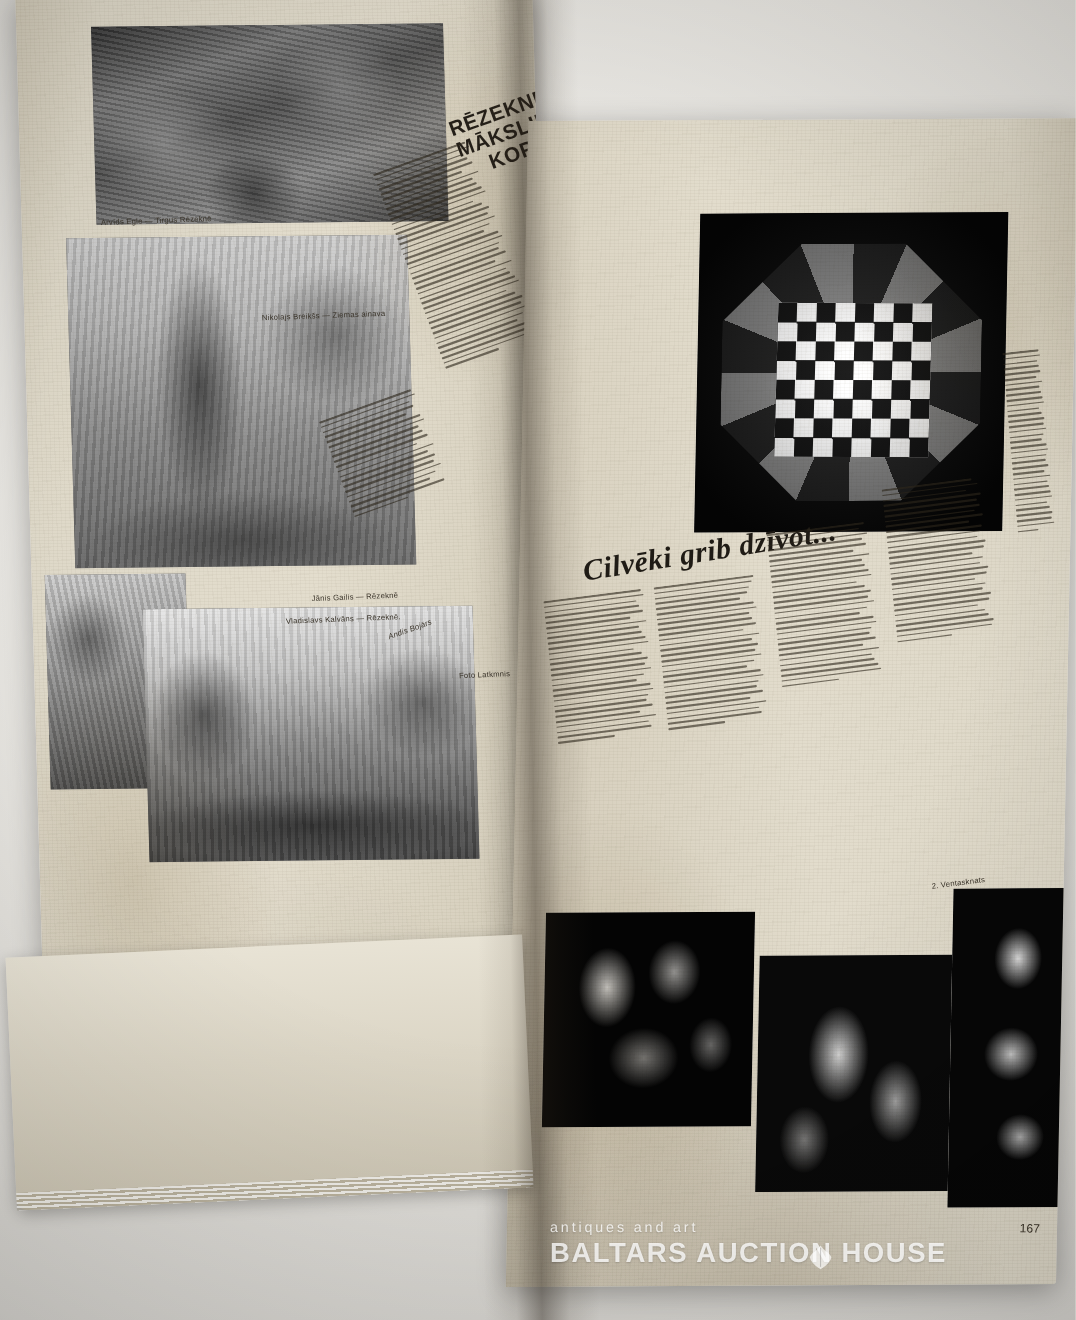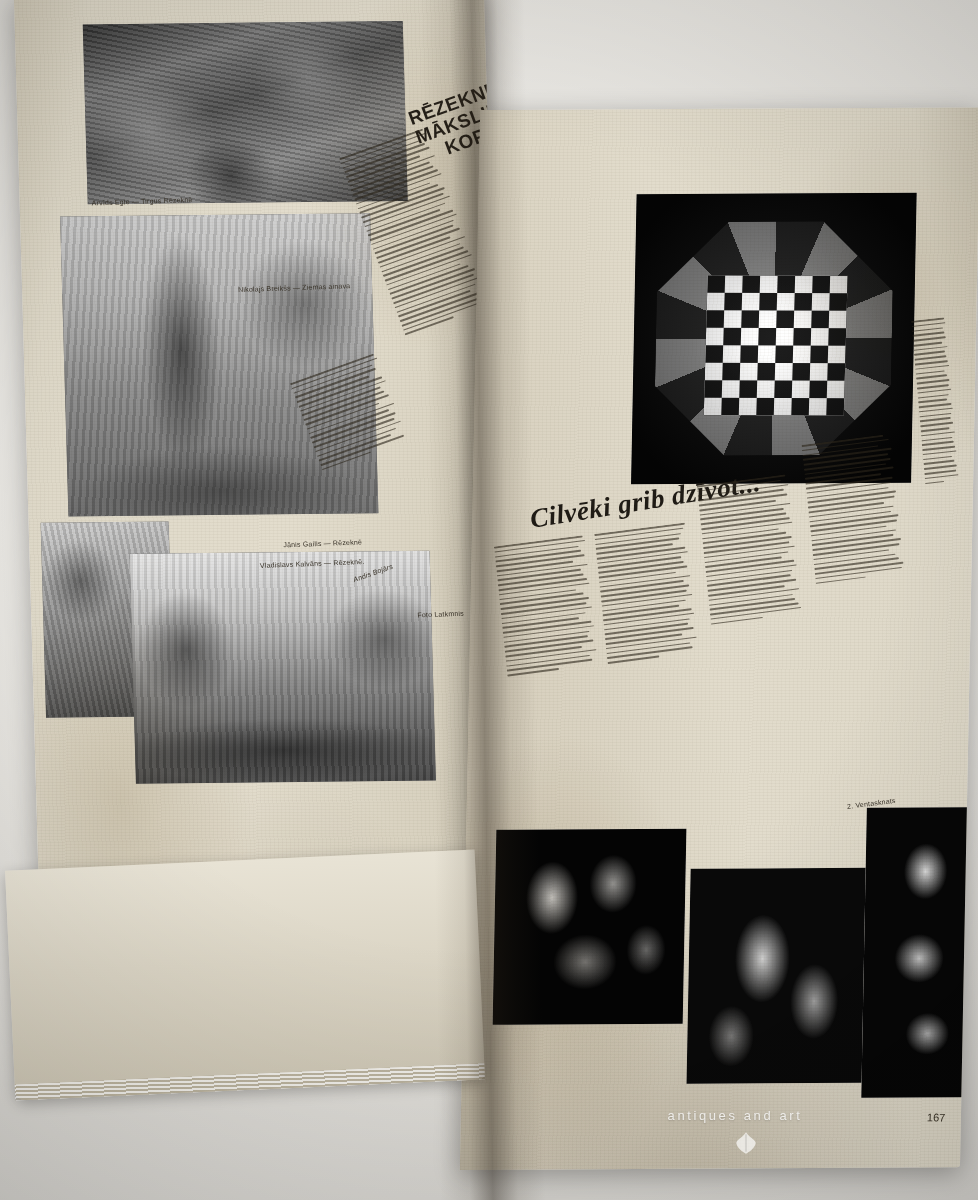--- a/index.html
+++ b/index.html
@@ -167,21 +167,21 @@
   .col .ln.s4 { width: 84%; }
   .col .ln.s5 { width: 94%; }
   .col .ln.short { width: 56%; }
 
   
   .watermark {
     position: absolute;
     left: 500px;
     top: 1108px;
     width: 470px;
-    text-align: center;
+    text-align: left;
     color: rgba(255,255,255,0.78);
     text-shadow: 0 1px 2px rgba(0,0,0,0.18);
     pointer-events: none;
   }
   .wm-top {
     font-size: 13px;
     letter-spacing: 2.6px;
     margin-bottom: 2px;
   }
   .wm-main {
@@ -556,19 +556,20 @@
     </div>
 
     <div class="sheet-stack"></div>
     <div class="gutter"></div>
   </div>
 
   <div class="backdrop-vignette"></div>
 
   <div class="watermark">
     <div class="wm-top">antiques and art</div>
+    <div class="wm-main">BALTARS AUCTION HOUSE</div>
     <svg class="wm-leaf" viewBox="0 0 24 24">
       <path d="M12 2 C15 7, 20 8, 21 12 C20 17, 15 20, 12 22 C9 20, 4 17, 3 12 C4 8, 9 7, 12 2 Z" fill="rgba(255,255,255,0.85)"></path>
       <path d="M12 4 L12 20" stroke="rgba(120,120,120,0.5)" stroke-width="0.8" fill="none"></path>
     </svg>
   </div>
 
 </div>
 
 </body></html>

